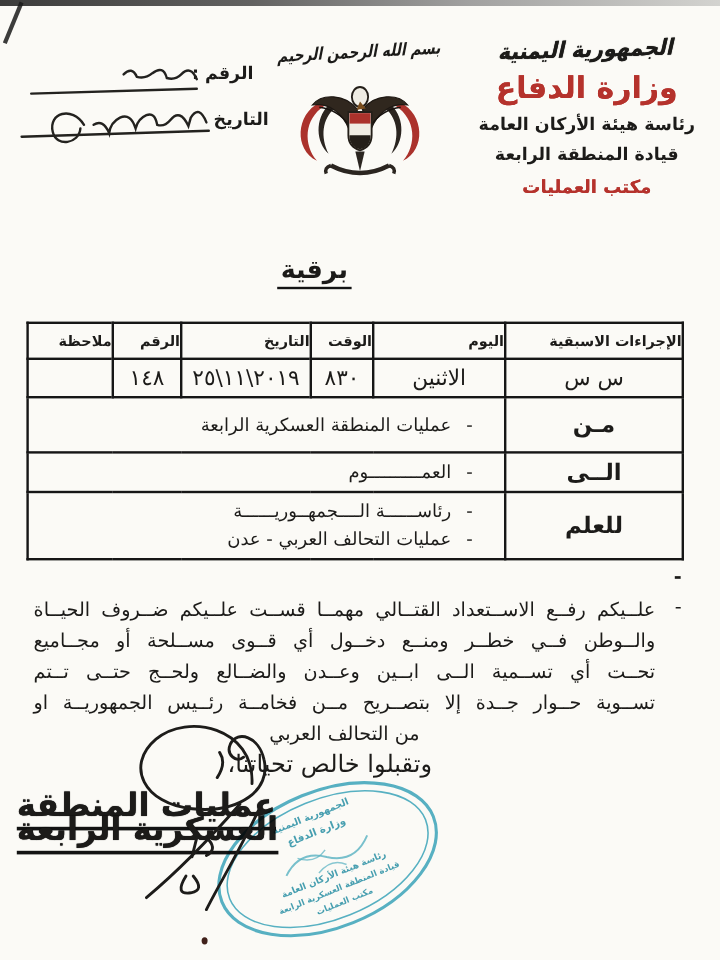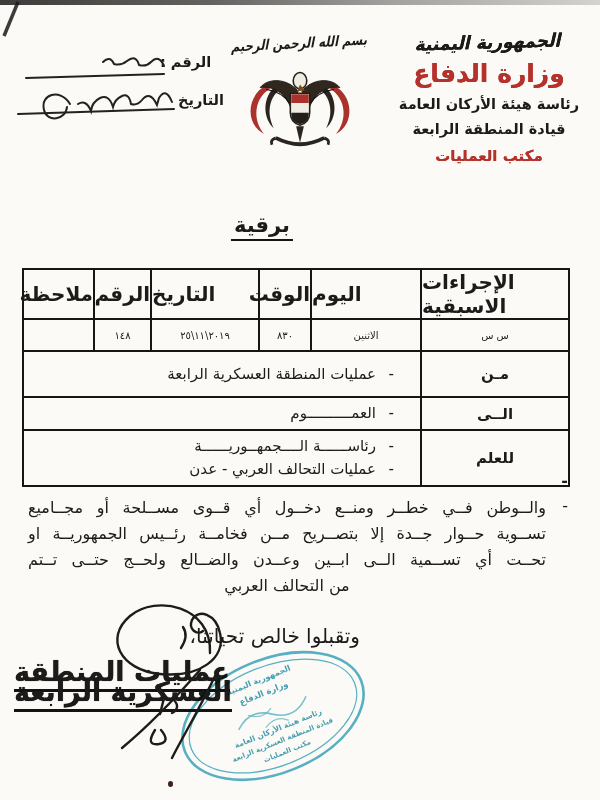--- a/index.html
+++ b/index.html
@@ -47,23 +47,23 @@
 
   
   .title-row { top:213px; left:0; width:524px; text-align:center; }
   .title-text { display:inline-block; font-size:21px; font-weight:bold;
     border-bottom:2.5px solid #141414; padding:0 3px 2px; }
 
   
   table.tg { position:absolute; left:22px; top:268px; width:546px;
     border-collapse:collapse; direction:rtl; table-layout:fixed; }
   .tg th, .tg td { border:2px solid #161616; vertical-align:middle; }
-  .tg th { font-size:20px; font-weight:bold; text-align:left; height:30px; }
-  .tg td.val { font-size:10px; text-align:center; height:32px; }
-  .tg td.lbl { font-size:15px; font-weight:bold; text-align:center;margin-top:10px; }
+  .tg th { font-size:12px; font-weight:bold; text-align:right; height:30px; }
+  .tg td.val { font-size:18px; text-align:center; height:32px; }
+  .tg td.lbl { font-size:19px; font-weight:bold; text-align:center;margin-top:10px; }
   .tg td.content { font-size:15px; text-align:right; padding:4px 26px 4px 6px; }
   .r-from td { height:46px; }
   .r-to td { height:32px; }
   .r-info td { height:52px; }
   .cline { display:flex; align-items:center; line-height:23px; }
   .cdash { flex:0 0 18px; }
 
   
   .body-block { left:28px; top:470px; width:540px; font-size:16px; }
   .b-row { display:flex; }
@@ -213,23 +213,24 @@
 </tbody>
   </table>
 
 <div class="abs body-block">
   <div class="b-row b-from">
     <span class="b-dash">-</span>
   </div>
   <div class="b-row">
     <span class="b-dash">-</span>
     <div class="p-lines">
+      <div class="just">علــيكم رفــع الاســتعداد القتــالي مهمــا قســت علــيكم ضــروف الحيــاة</div>
       <div class="just">والــوطن فــي خطــر ومنــع دخــول أي قــوى مســلحة أو مجــاميع</div>
+      <div class="just">تحــت أي تســمية الــى ابــين وعــدن والضــالع ولحــج حتــى تــتم</div>
       <div class="just">تســوية حــوار جــدة إلا بتصــريح مــن فخامــة رئــيس الجمهوريــة او</div>
-      <div class="just">تحــت أي تســمية الــى ابــين وعــدن والضــالع ولحــج حتــى تــتم</div>
       <div class="lastline">من التحالف العربي</div>
     </div>
   </div>
 </div>
 <div class="abs closing-abs">
   <span>وتقبلوا خالص تحياتنا،</span>
 </div>
 
 <div class="abs sig-line sig1">عمليات المنطقة</div>
 <div class="abs sig-line sig2">العسكرية الرابعة</div>

